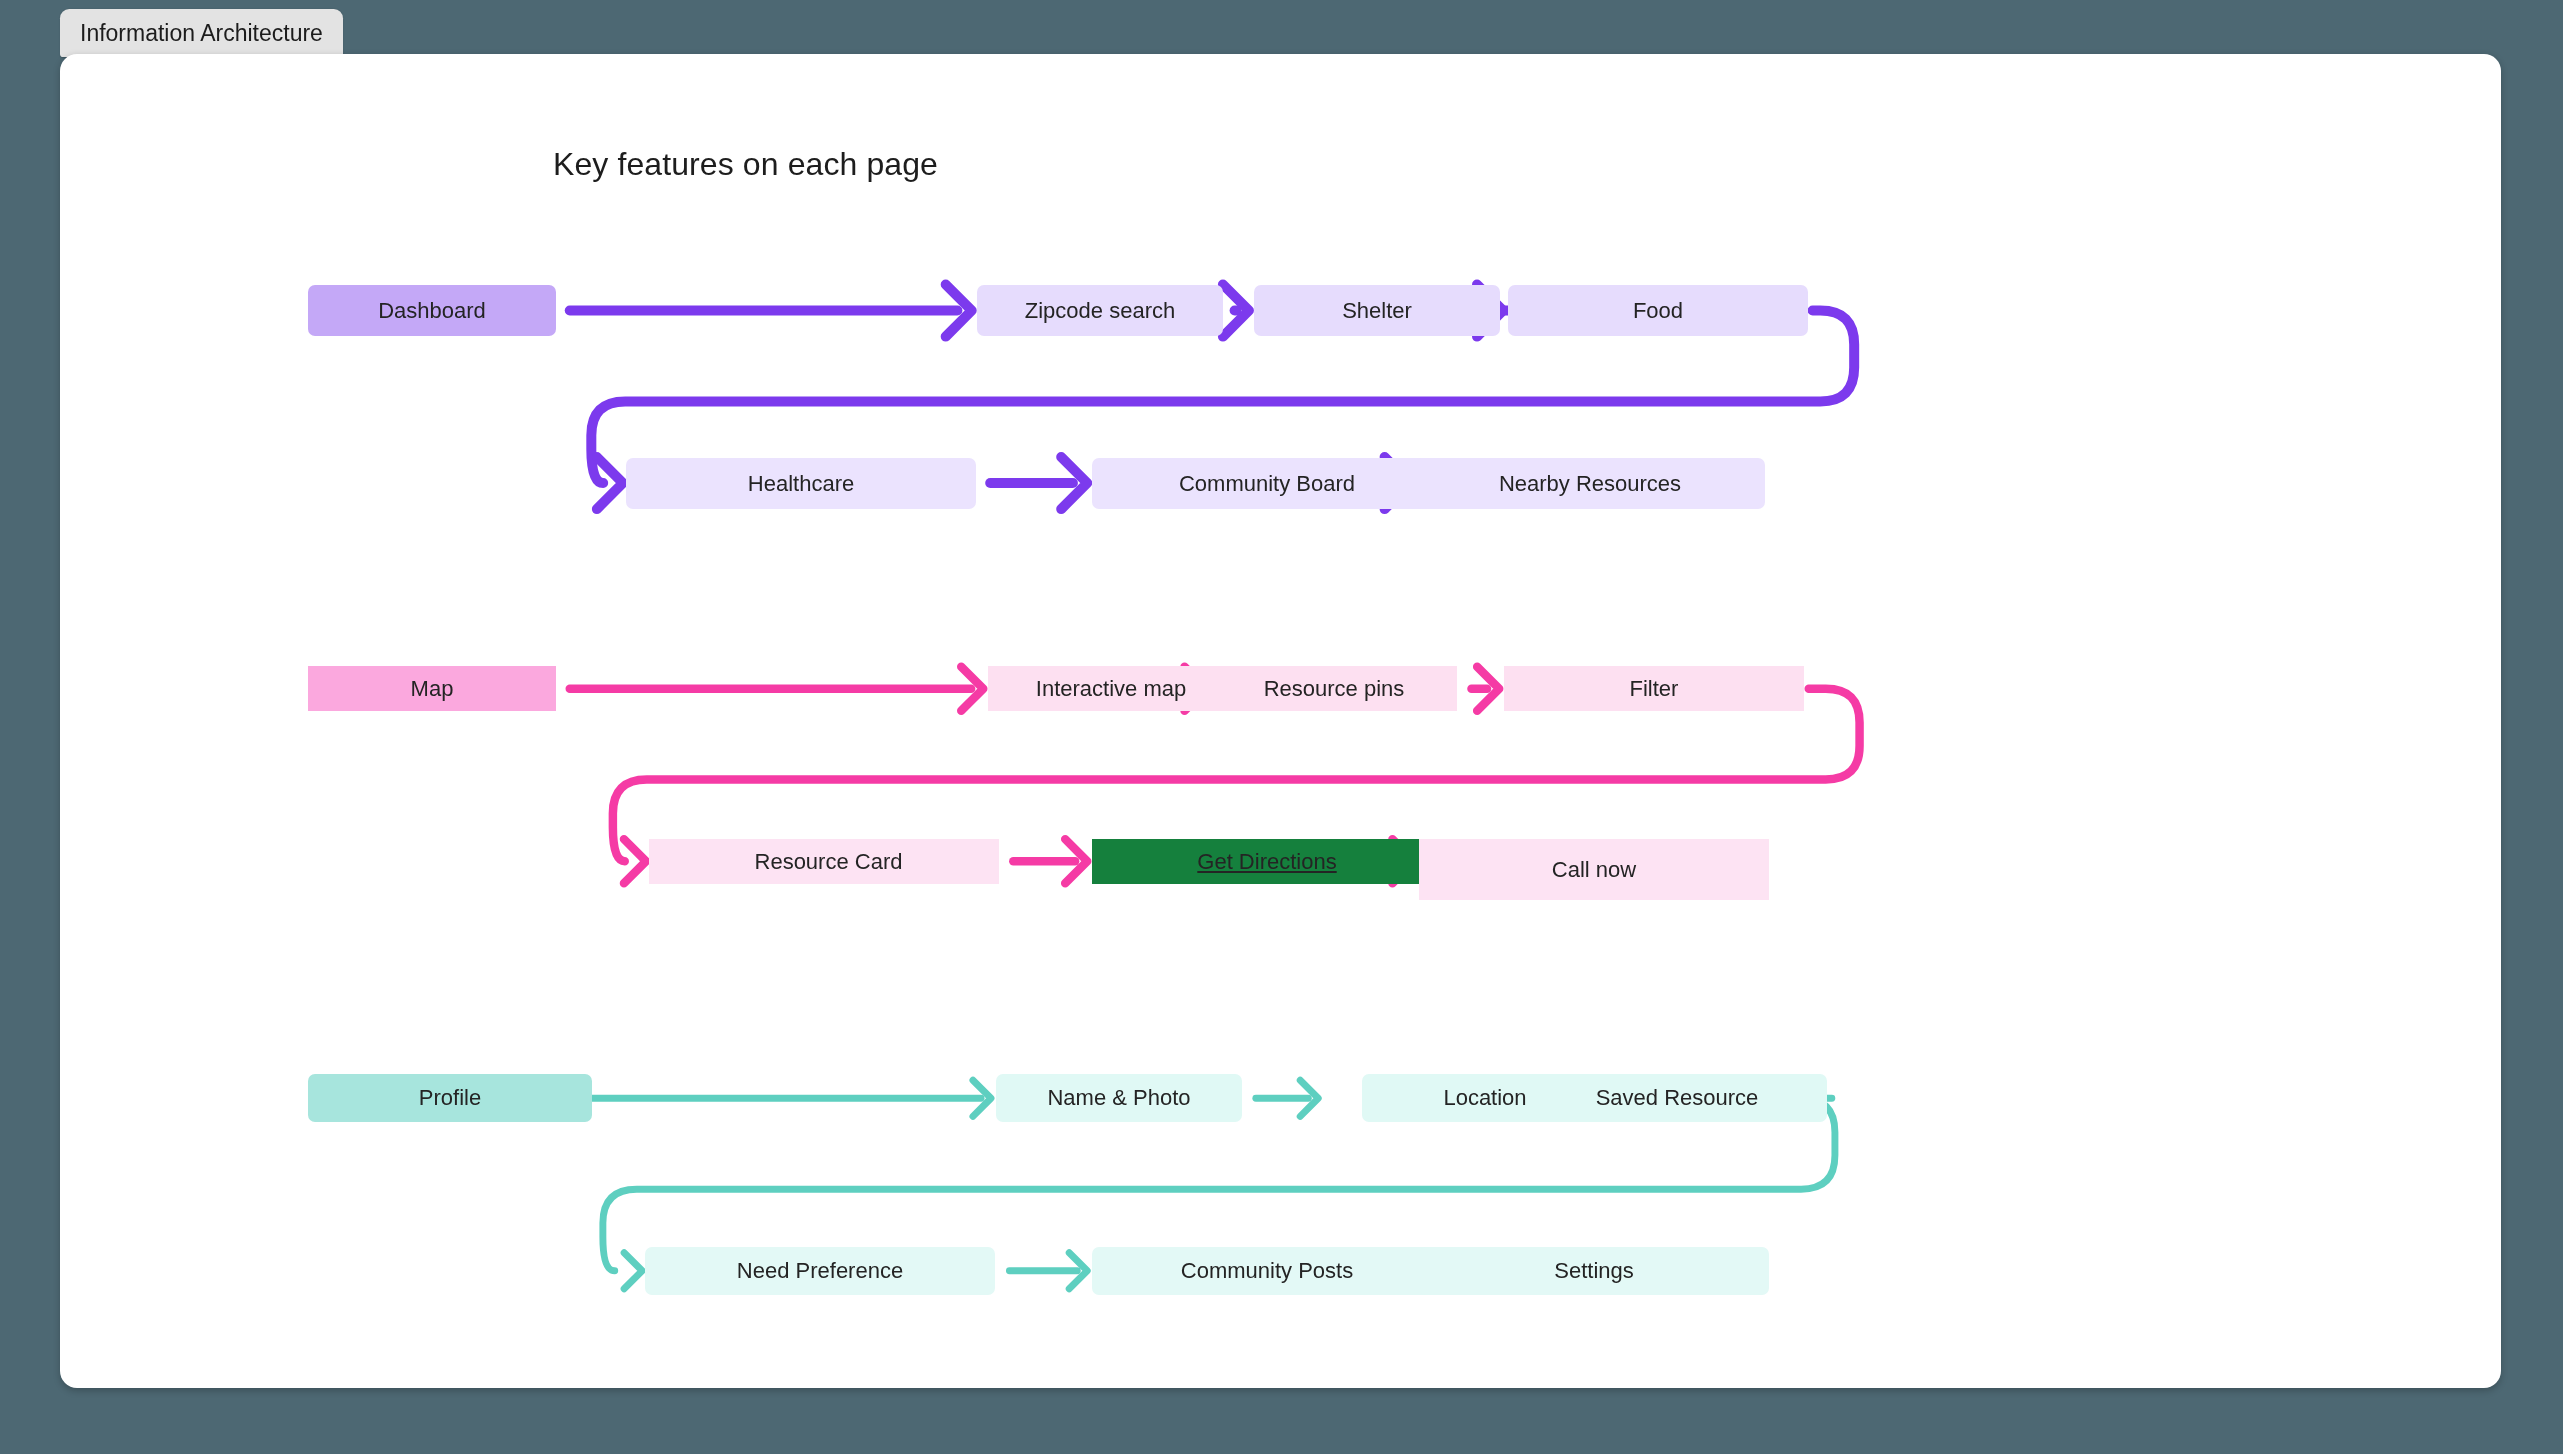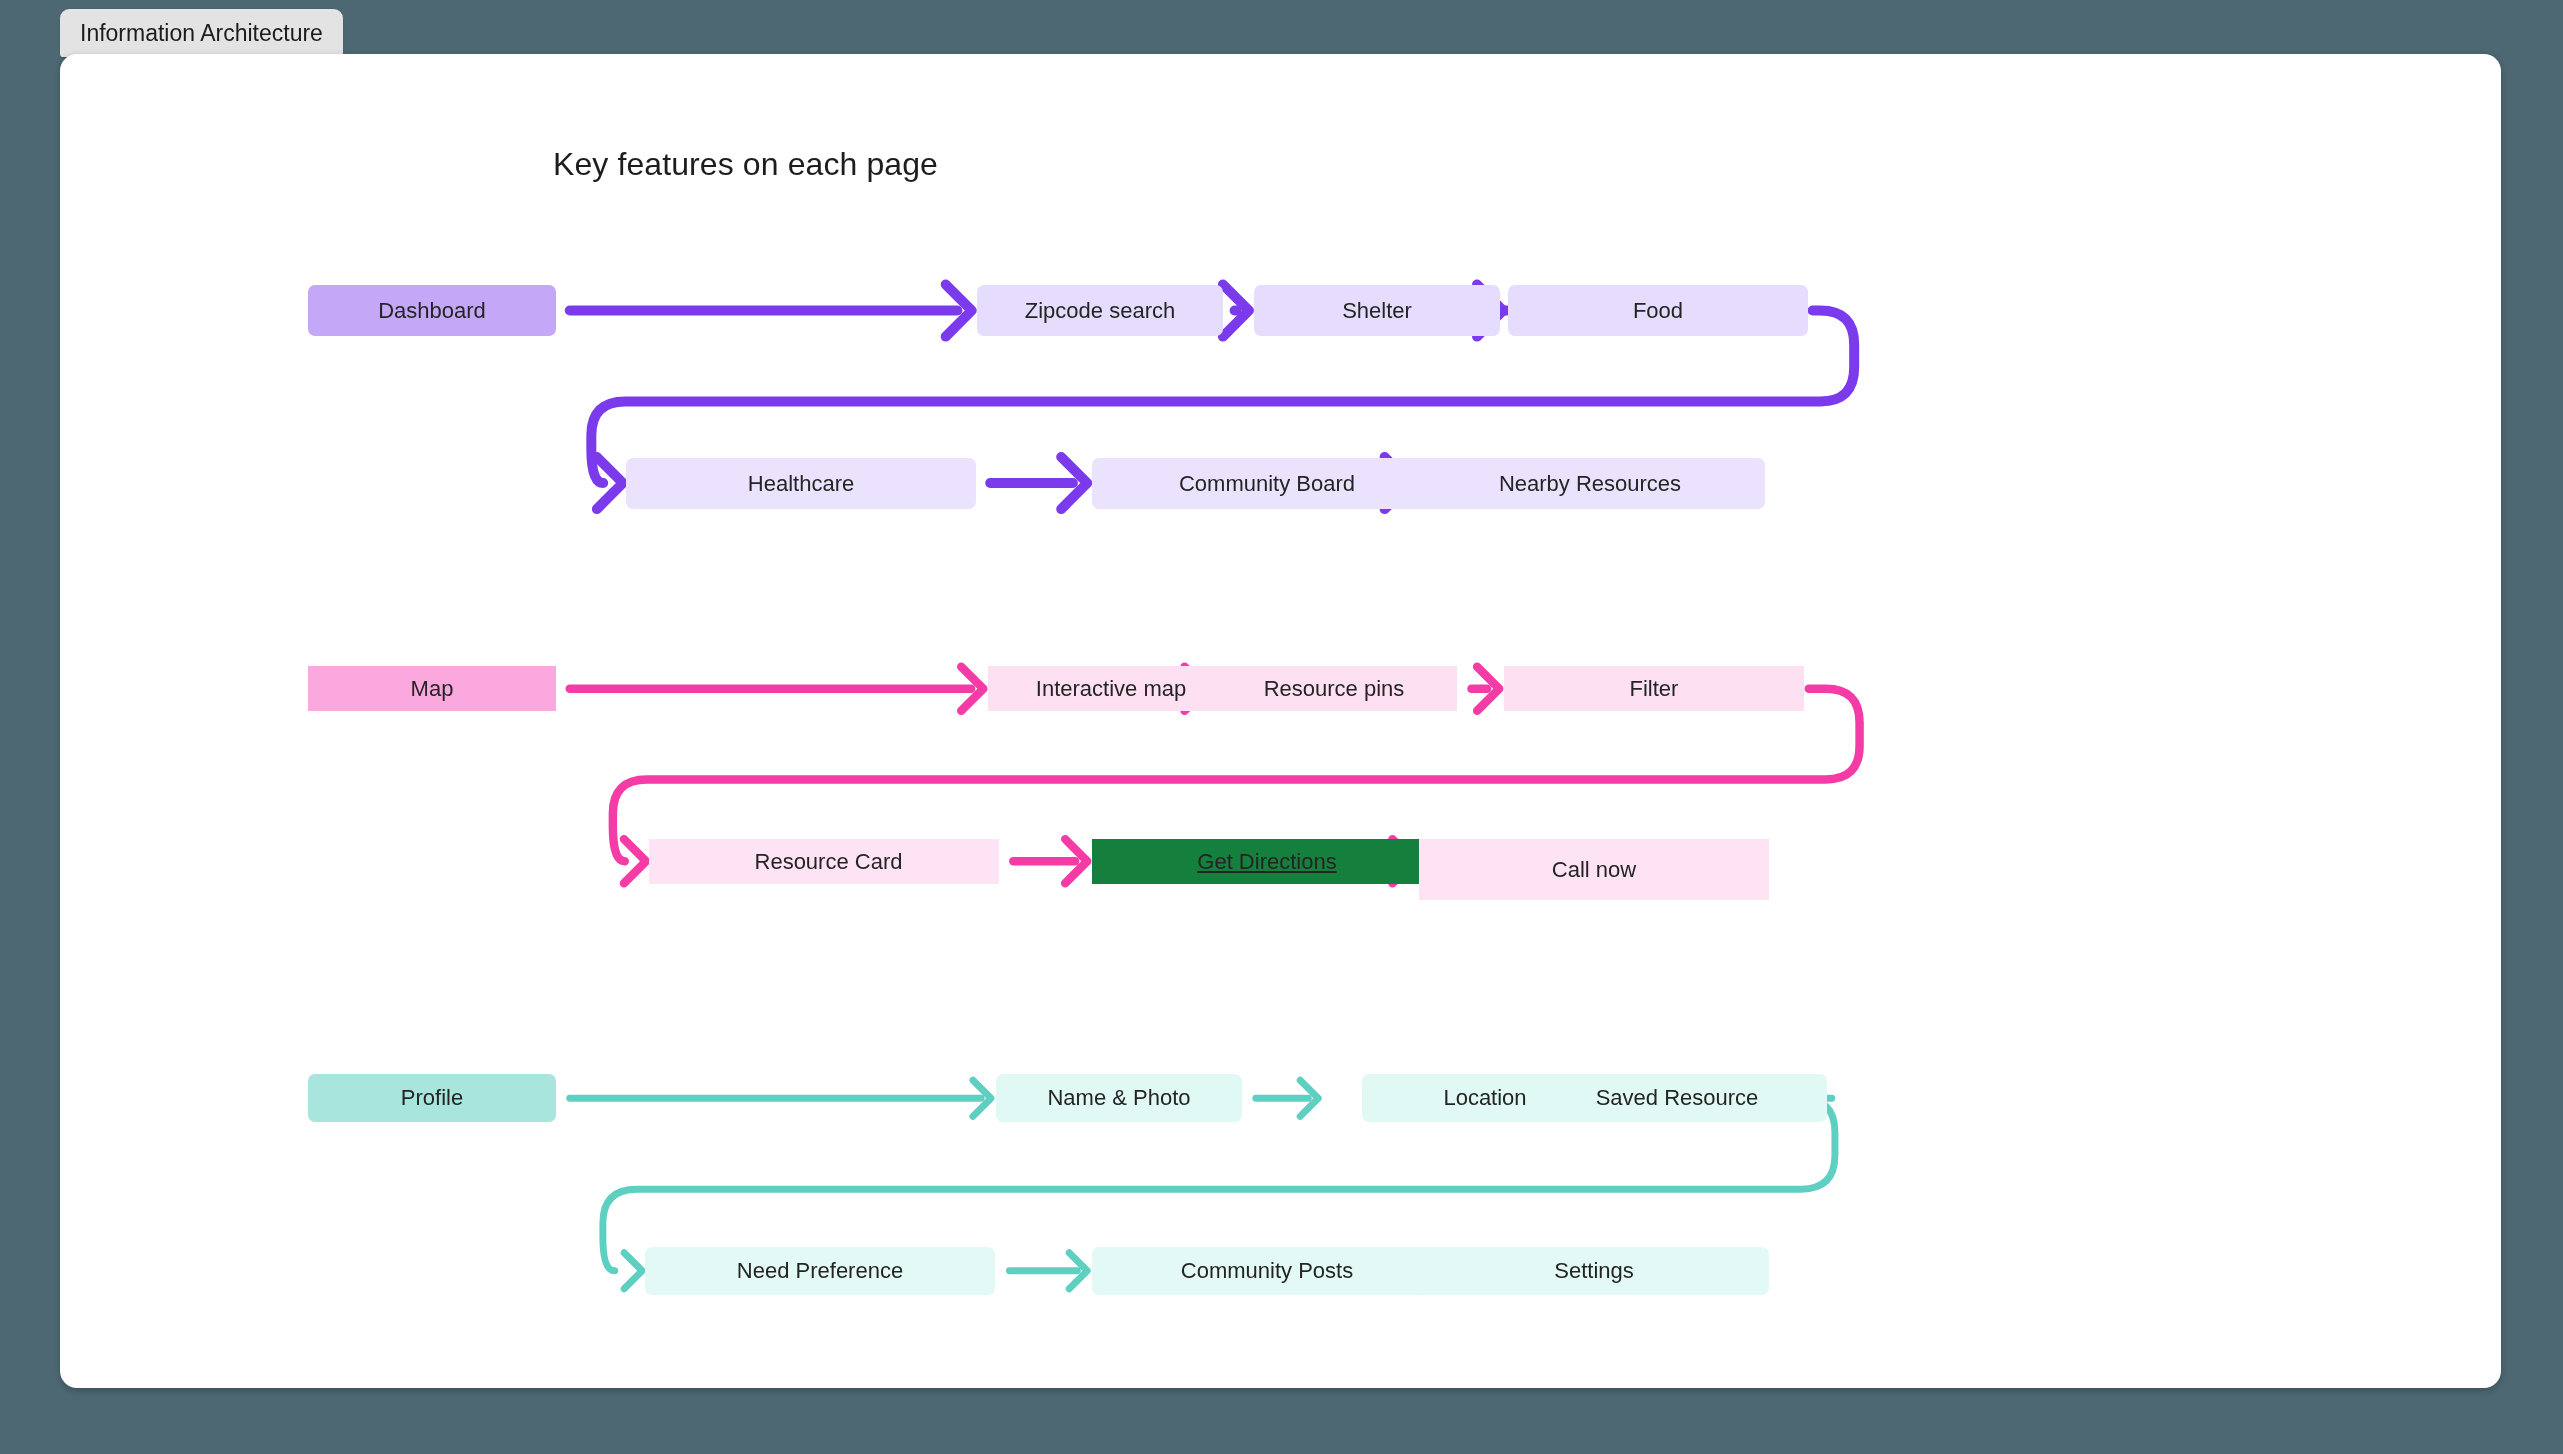--- a/index.html
+++ b/index.html
@@ -145,21 +145,21 @@
         </div>
         <div class="node sharp" style="left: 589px; width: 350px; top: 785px; height: 45px; background: rgb(253, 227, 243); padding-left: 9px;">
           <span>Resource Card</span>
         </div>
         <div class="node sharp" style="left: 1032px; width: 350px; top: 785px; height: 45px; background: #15803d; text-decoration: underline;">
           <span>Get Directions</span>
         </div>
         <div class="node sharp" style="left: 1359px; width: 350px; top: 785px; height: 61px; background: rgb(253, 227, 243);">
           <span>Call now</span>
         </div>
-        <div class="node rounded" style="left: 248px; width: 248px; top: 1020px; height: 48px; background: rgb(167, 229, 221);">
+        <div class="node rounded" style="left: 248px; width: 284px; top: 1020px; height: 48px; background: rgb(167, 229, 221);">
           <span>Profile</span>
         </div>
         <div class="node rounded" style="left: 936px; width: 246px; top: 1020px; height: 48px; background: rgb(224, 249, 245);">
           <span>Name &amp; Photo</span>
         </div>
         <div class="node rounded" style="left: 1263px; width: 246px; top: 1020px; height: 48px; background: rgb(224, 249, 245); margin-left: 39px;">
           <span>Location</span>
         </div>
         <div class="node rounded" style="left: 1467px; width: 300px; top: 1020px; height: 48px; background: rgb(224, 249, 245);">
           <span>Saved Resource</span>

